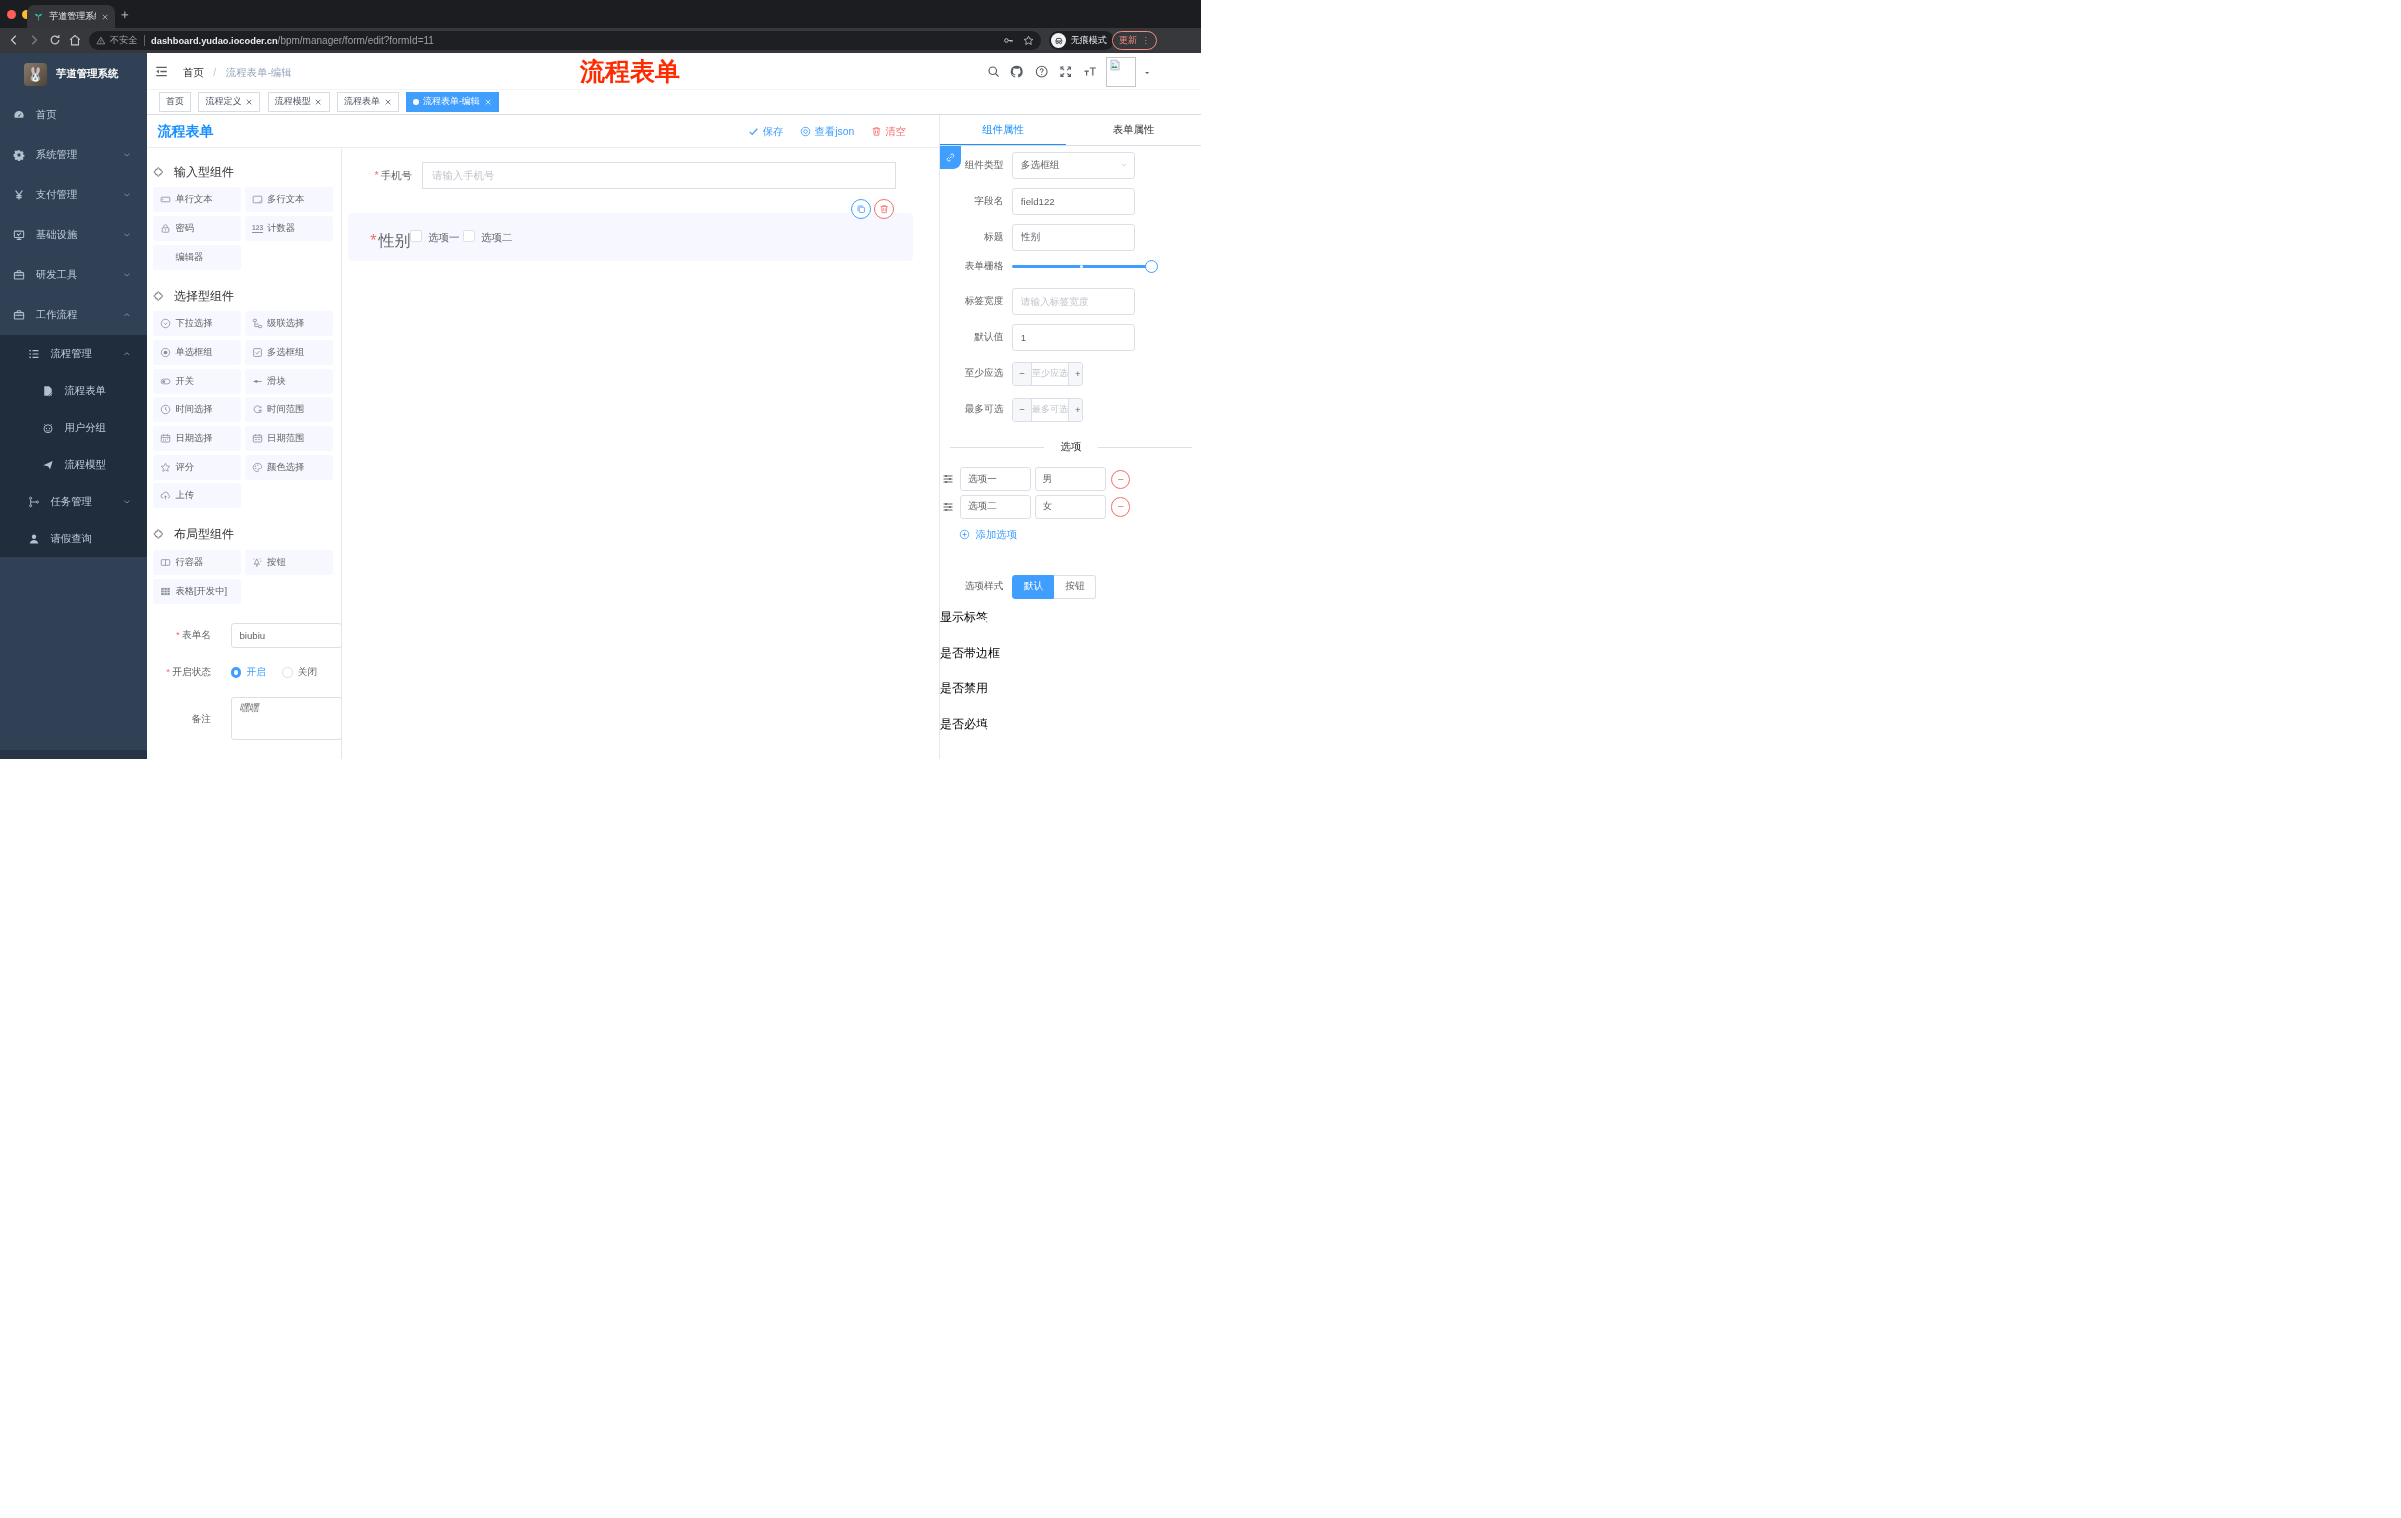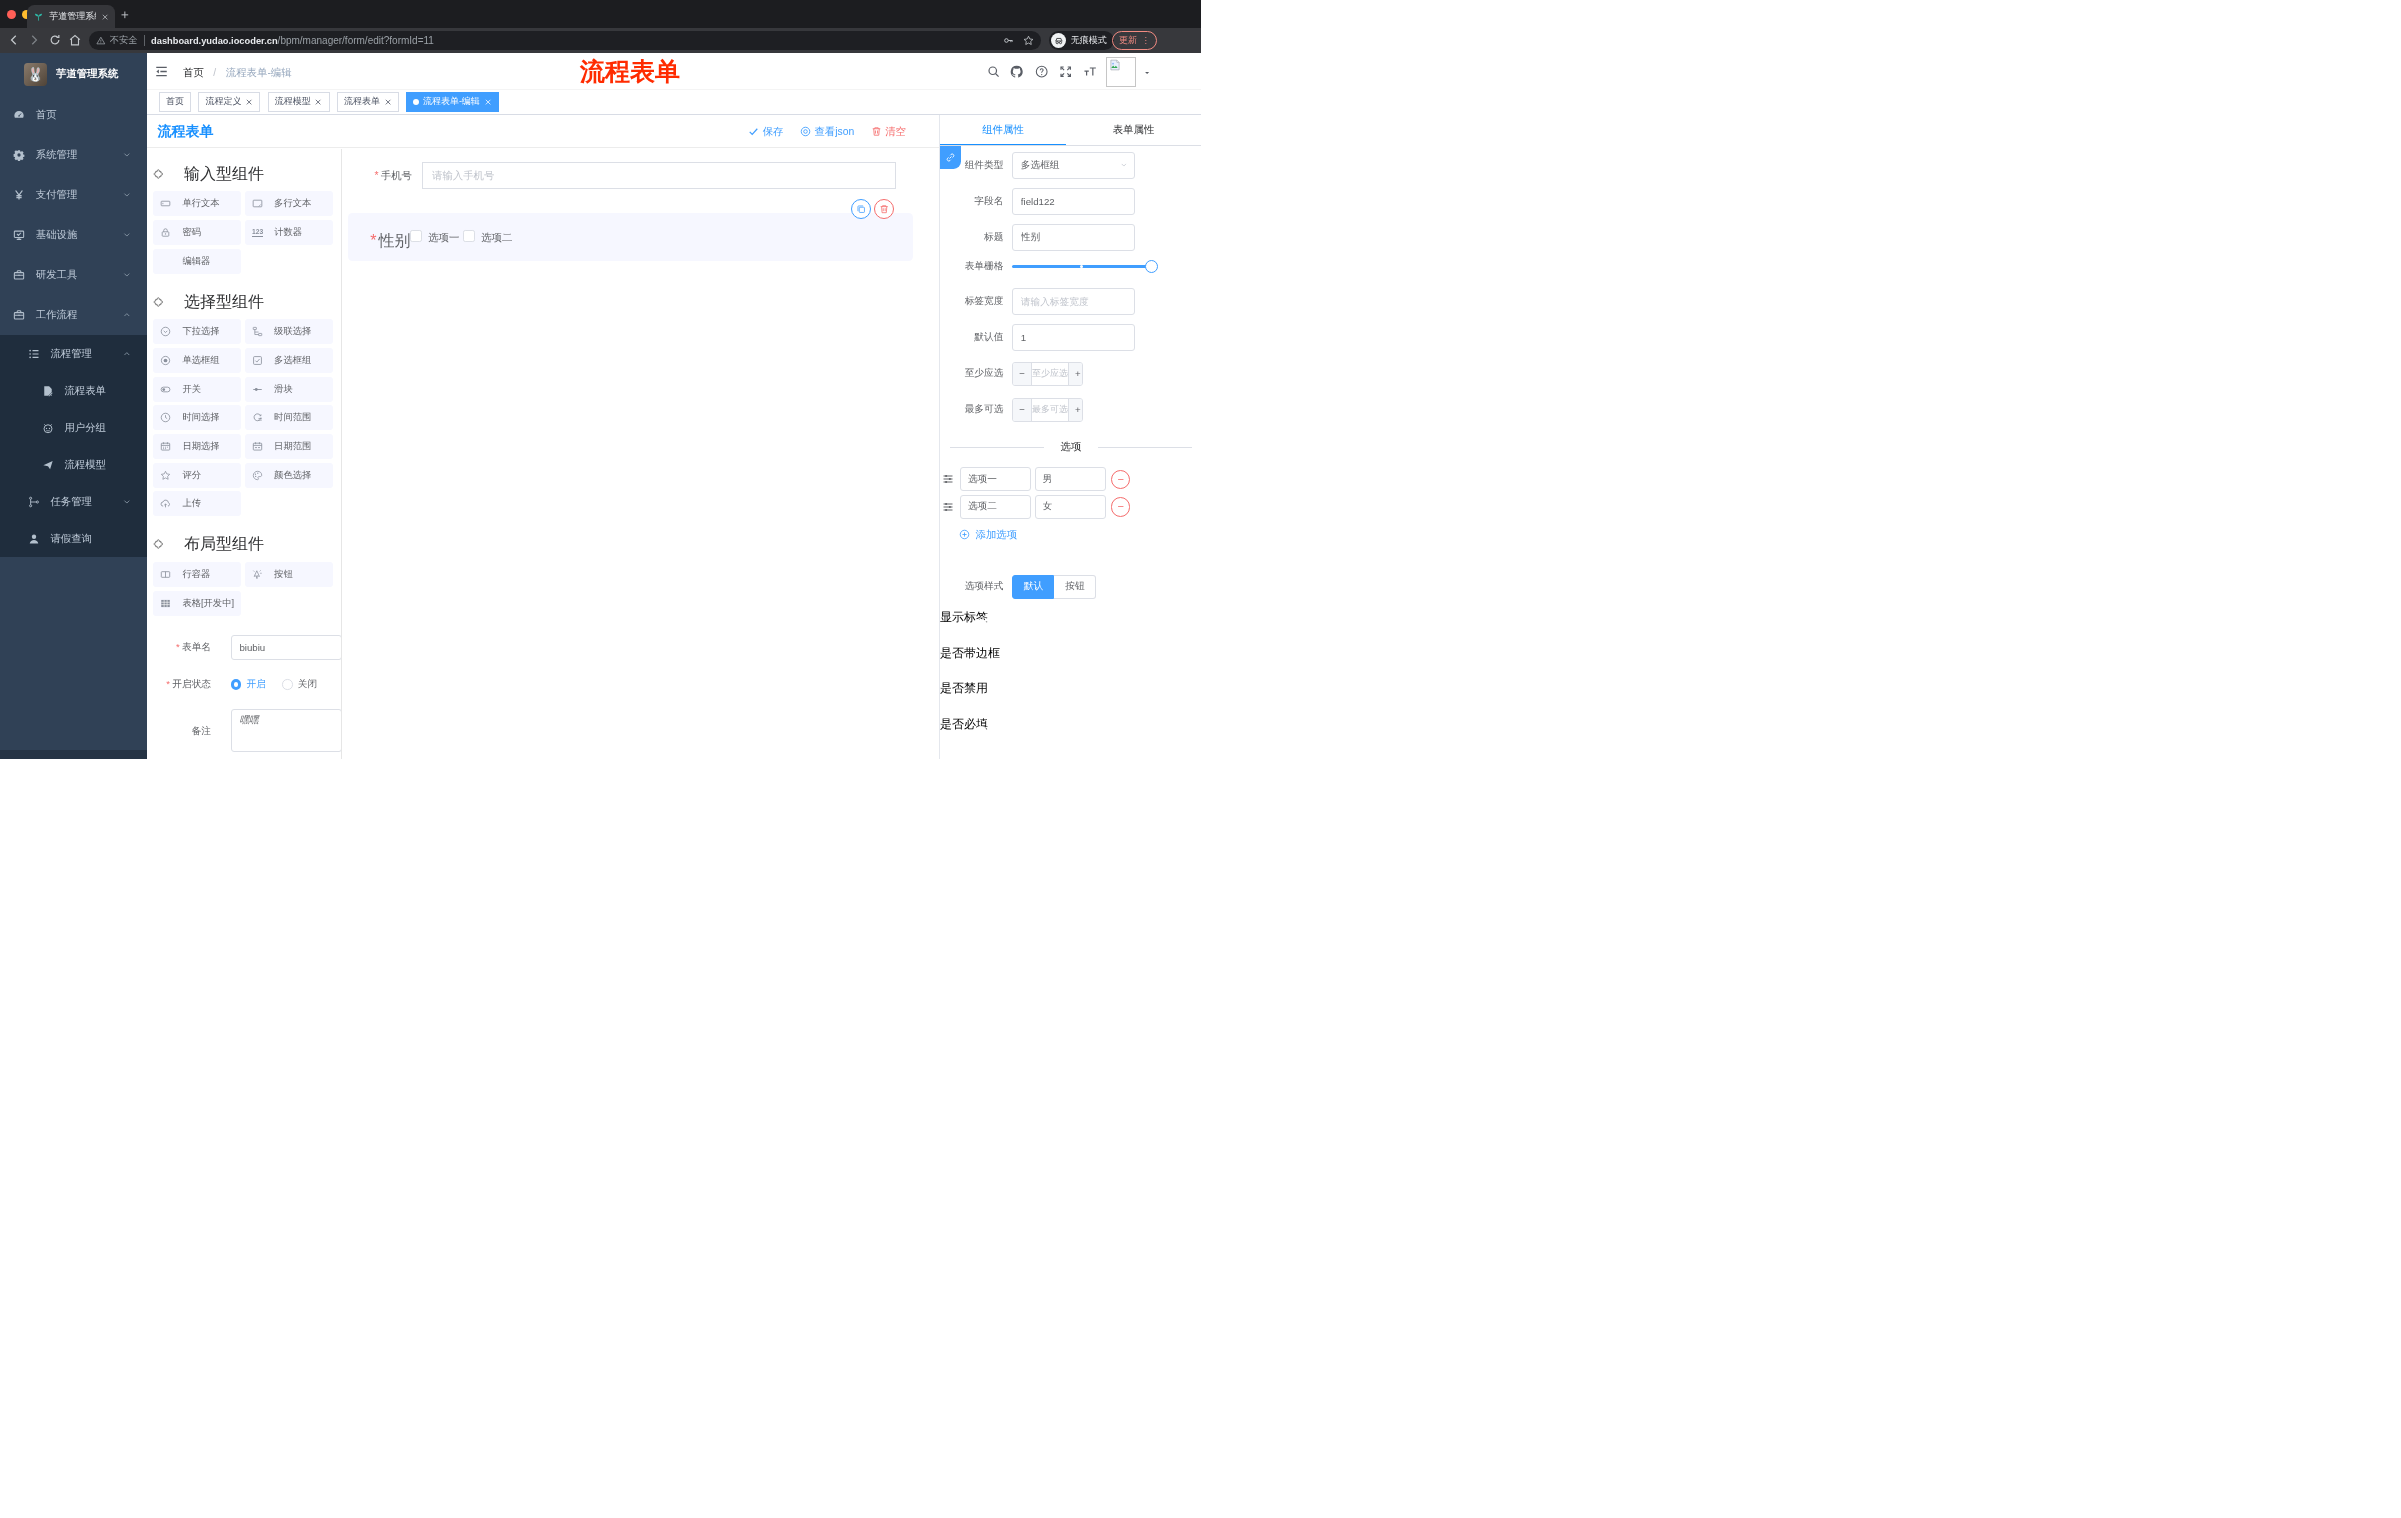--- a/index.html
+++ b/index.html
@@ -88,25 +88,25 @@
   #dhead{position:absolute;left:147px;top:115px;width:792px;height:33px;background:#fff;border-bottom:0.7px solid #ececec;}
   #dhead .title{position:absolute;left:10.4px;top:8.2px;font-size:14px;font-weight:bold;color:#1890ff;}
   #dtools{position:absolute;right:33px;top:9.7px;display:flex;align-items:center;gap:16.3px;font-size:10.4px;}
   .dtool{display:flex;align-items:center;gap:3.7px;cursor:pointer;}
   .dtool .i{width:11px;height:11px;}
   .dtool.blue{color:#409eff;} .dtool.red{color:#f56c6c;}
 
   
   #lpanel{position:absolute;left:147px;top:149px;width:195px;height:611px;background:#fff;
     border-right:0.7px solid #e6e6e6;padding:7.4px 4.5px 0 6px;overflow:hidden;}
-  .sect-h{display:flex;align-items:center;gap:20px;color:#303133;font-size:16px;margin:7.4px 0 6.7px 0;}
+  .sect-h{display:flex;align-items:center;gap:10px;color:#303133;font-size:12px;margin:7.4px 0 6.7px 0;}
   .sect-h .i{width:11px;height:11px;color:#666;}
   .cgrid{display:flex;flex-wrap:wrap;gap:3.7px;}
   .citem{width:88px;height:25px;background:#f6f7ff;border-radius:3px;display:flex;align-items:center;
-    padding-left:7.4px;gap:11px;font-size:9.3px;color:#606266;cursor:grab;}
+    padding-left:7.4px;gap:4px;font-size:9.3px;color:#606266;cursor:grab;}
   .citem .i{width:11px;height:11px;color:#8a909c;flex:none;}
   .ic123{font-size:6.7px;font-weight:bold;color:#8a909c;border-bottom:1.1px solid #8a909c;line-height:1.1;}
   .sect-gap{height:10.4px;}
   .lform{margin-top:19.3px;}
   .lrow{display:flex;align-items:center;margin-bottom:18px;}
   .lrow .lab{width:58px;text-align:right;font-size:9.7px;color:#606266;flex:none;}
   .lrow .lab .req{color:#f56c6c;margin-right:2.2px;}
   .lrow .ctl{margin-left:20px;}
   .tin{width:111px;height:25px;border:0.7px solid #dcdfe6;border-radius:3px;font-size:9.7px;color:#606266;
     padding:0 7.4px;font-family:inherit;background:#fff;}

